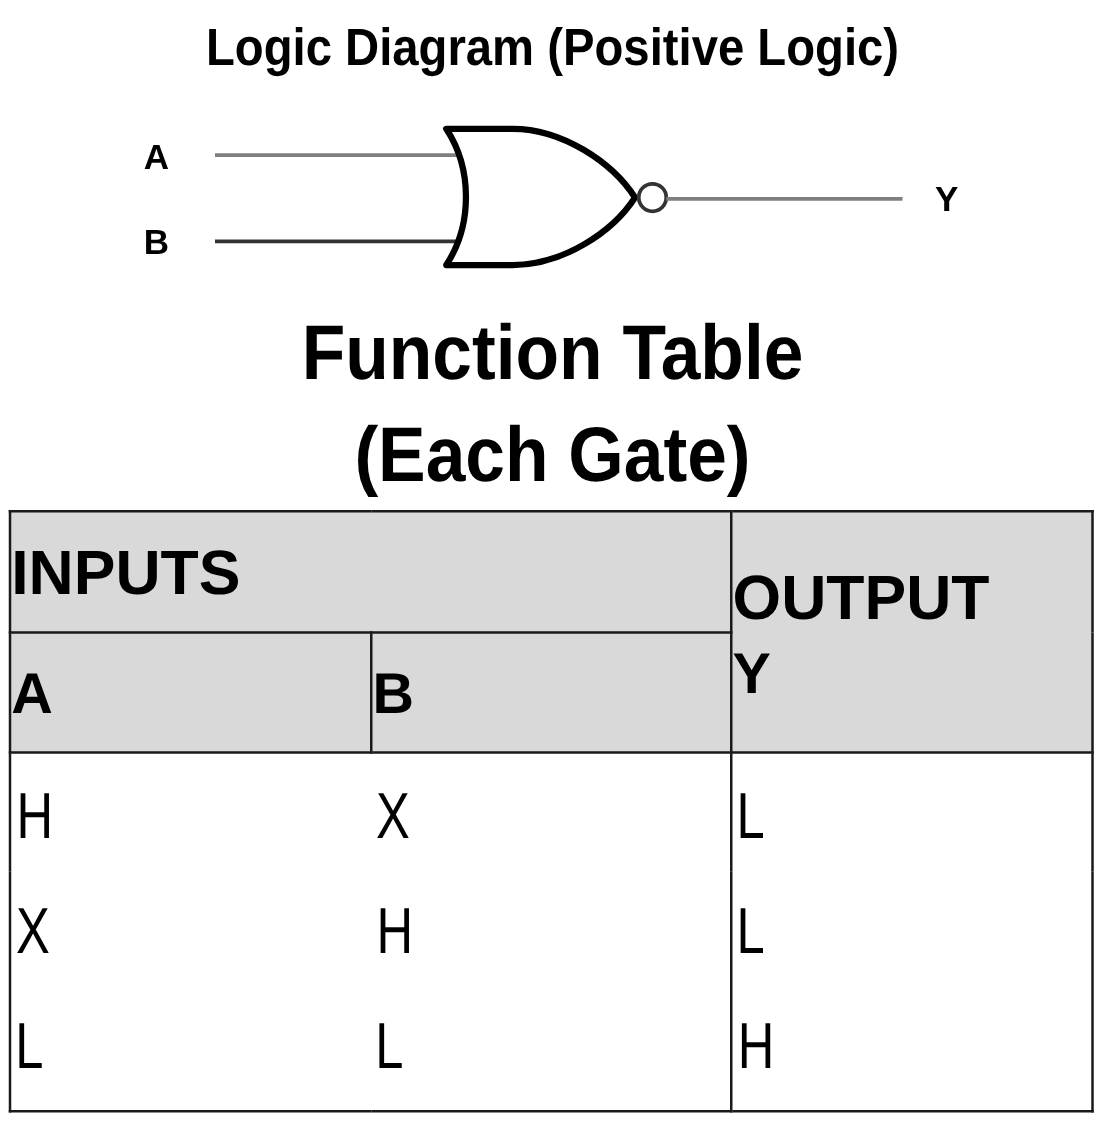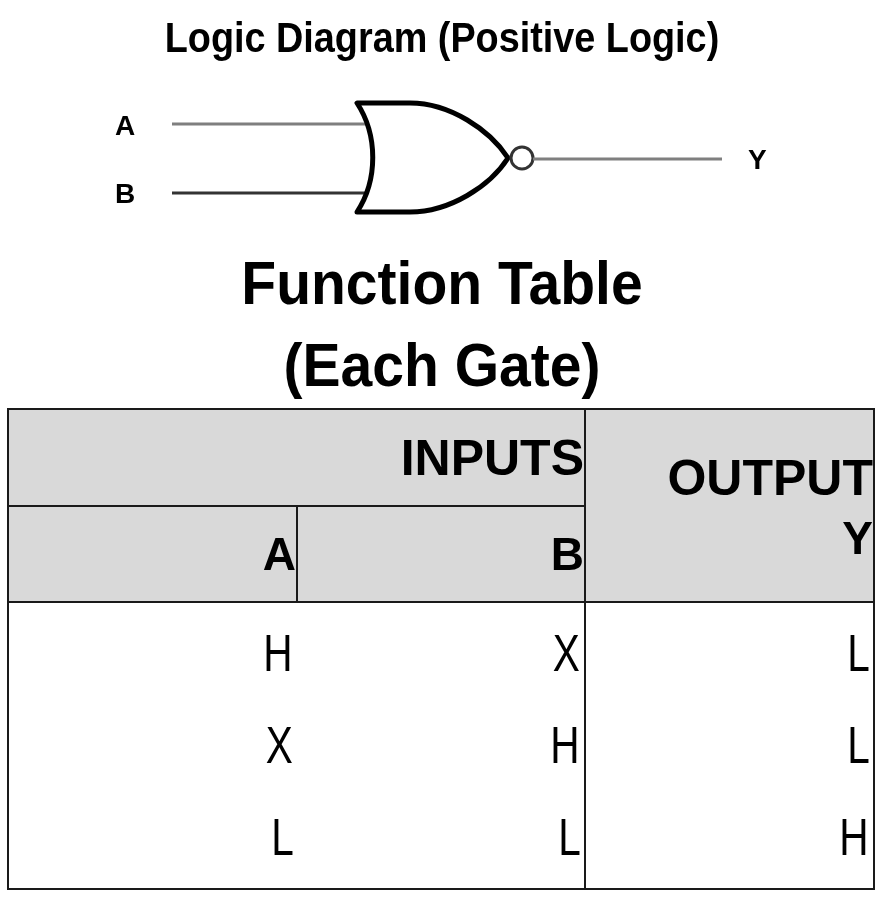--- a/index.html
+++ b/index.html
@@ -18,21 +18,21 @@
     .ft-title {
       left: 0; width: 884px; text-align: center;
       font-family: "Liberation Sans", sans-serif; font-weight: bold; font-size: 62px; line-height: 80px;
       transform: scaleX(0.92); transform-origin: center;
     }
     .table-wrap { left: 7px; top: 408px; width: 866px; height: 480px; }
     table.ft {
       border-collapse: collapse; width: 866px; height: 480px; table-layout: fixed;
     }
     table.ft td, table.ft th {
-      border: 2px solid #1a1a1a; text-align: right; vertical-align: middle; padding: 0;
+      border: 2px solid #1a1a1a; text-align: left; vertical-align: middle; padding: 0;
     }
     table.ft th {
       background: #d9d9d9; font-family: "Liberation Sans", sans-serif; font-weight: bold; font-size: 50px; line-height: 64px;
     }
     table.ft th.sub { font-size: 46px; }
     table.ft td {
       font-family: "Liberation Sans", sans-serif; font-weight: normal; font-size: 52px;
       border-top: none; border-bottom: none;
     }
     table.ft tr.last td { border-bottom: 2px solid #1a1a1a; }

